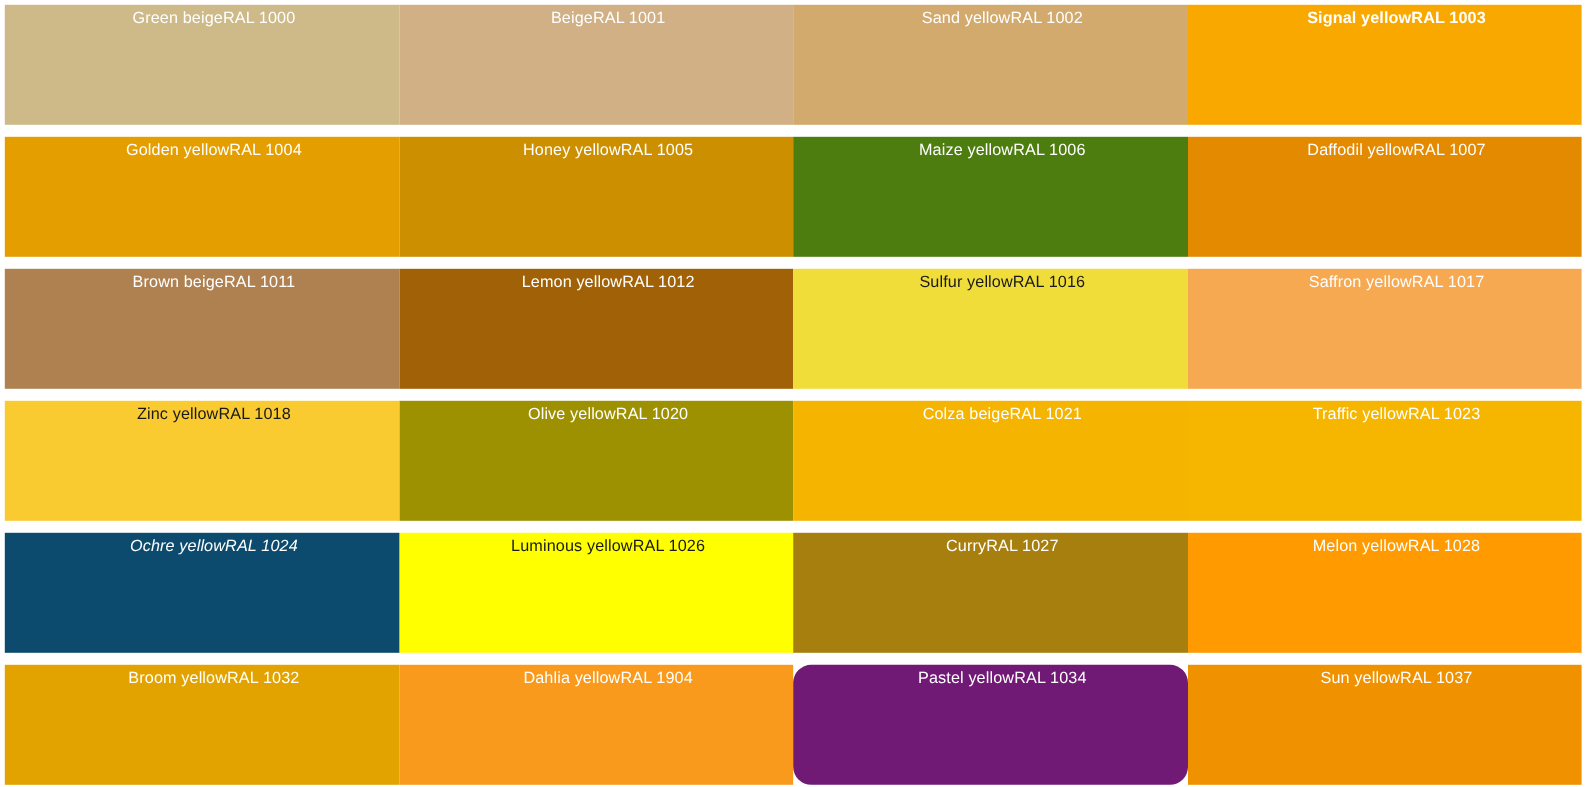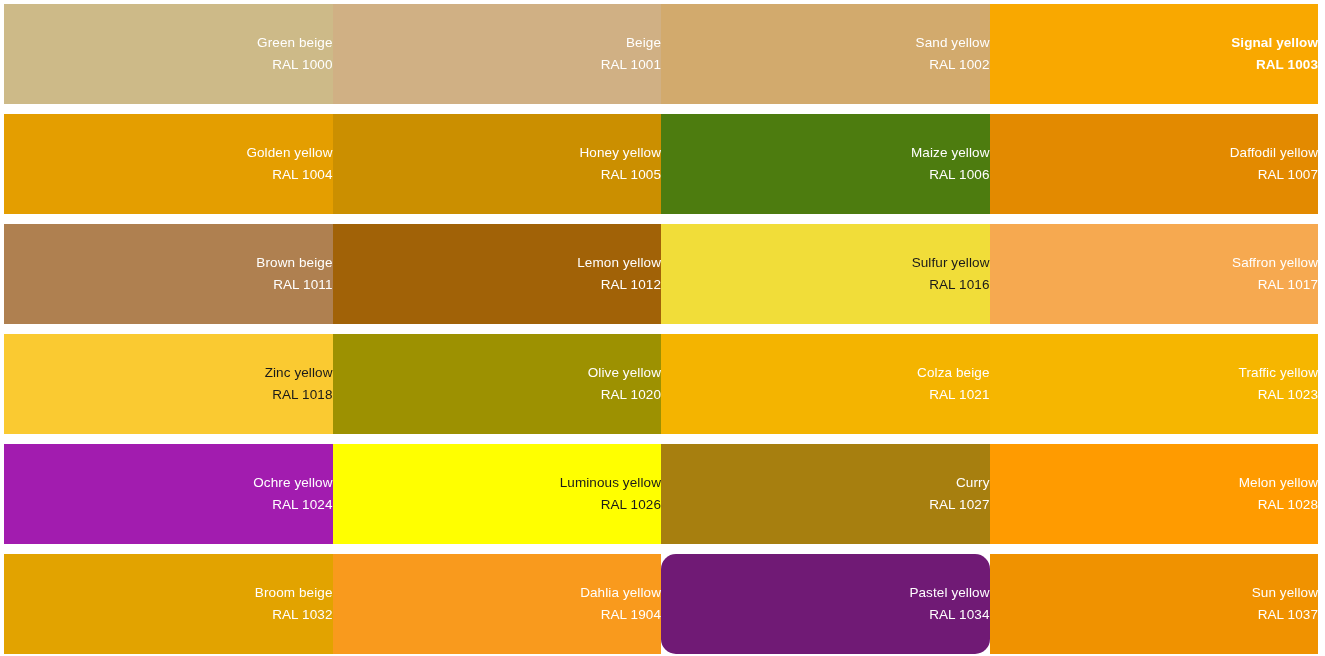--- a/index.html
+++ b/index.html
@@ -33,26 +33,25 @@
     width: 100%;
   }
   .palette-row:last-child {
     margin-bottom: 0;
   }
 
   .swatch {
     flex: 1 1 0;
     position: relative;
     box-sizing: border-box;
-    padding-left: 8px;
+    padding-left: 20px;
     display: flex;
-    flex-direction: column;
+    flex-direction: row;
     justify-content: center;
     overflow: hidden;
-    text-align: right;
   }
 
   .swatch-name {
     font-size: 13.5px;
     line-height: 22px;
     letter-spacing: 0.1px;
     white-space: nowrap;
   }
 
   .swatch-code {
@@ -141,40 +140,40 @@
       <div class="swatch text-light" style="background-color: rgb(244, 180, 0);">
         <div class="swatch-name">Colza beige</div>
         <div class="swatch-code">RAL 1021</div>
       </div>
       <div class="swatch text-light" style="background-color: rgb(246, 182, 0);">
         <div class="swatch-name">Traffic yellow</div>
         <div class="swatch-code">RAL 1023</div>
       </div>
     </div>
     <div class="palette-row">
-      <div class="swatch text-light" style="background-color: #a21caf;">
+      <div class="swatch text-light" style="background-color: #0c4a6e; font-style: italic;">
         <div class="swatch-name">Ochre yellow</div>
         <div class="swatch-code">RAL 1024</div>
       </div>
       <div class="swatch text-dark" style="background-color: rgb(255, 255, 0);">
         <div class="swatch-name">Luminous yellow</div>
         <div class="swatch-code">RAL 1026</div>
       </div>
       <div class="swatch text-light" style="background-color: rgb(167, 127, 15);">
         <div class="swatch-name">Curry</div>
         <div class="swatch-code">RAL 1027</div>
       </div>
       <div class="swatch text-light" style="background-color: rgb(255, 155, 0);">
         <div class="swatch-name">Melon yellow</div>
         <div class="swatch-code">RAL 1028</div>
       </div>
     </div>
     <div class="palette-row">
       <div class="swatch text-light" style="background-color: rgb(226, 163, 0);">
-        <div class="swatch-name">Broom beige</div>
+        <div class="swatch-name">Broom yellow</div>
         <div class="swatch-code">RAL 1032</div>
       </div>
       <div class="swatch text-light" style="background-color: rgb(249, 154, 29);">
         <div class="swatch-name">Dahlia yellow</div>
         <div class="swatch-code">RAL 1904</div>
       </div>
       <div class="swatch text-light" style="background-color: #701a75; border-radius: 15px;">
         <div class="swatch-name">Pastel yellow</div>
         <div class="swatch-code">RAL 1034</div>
       </div>

